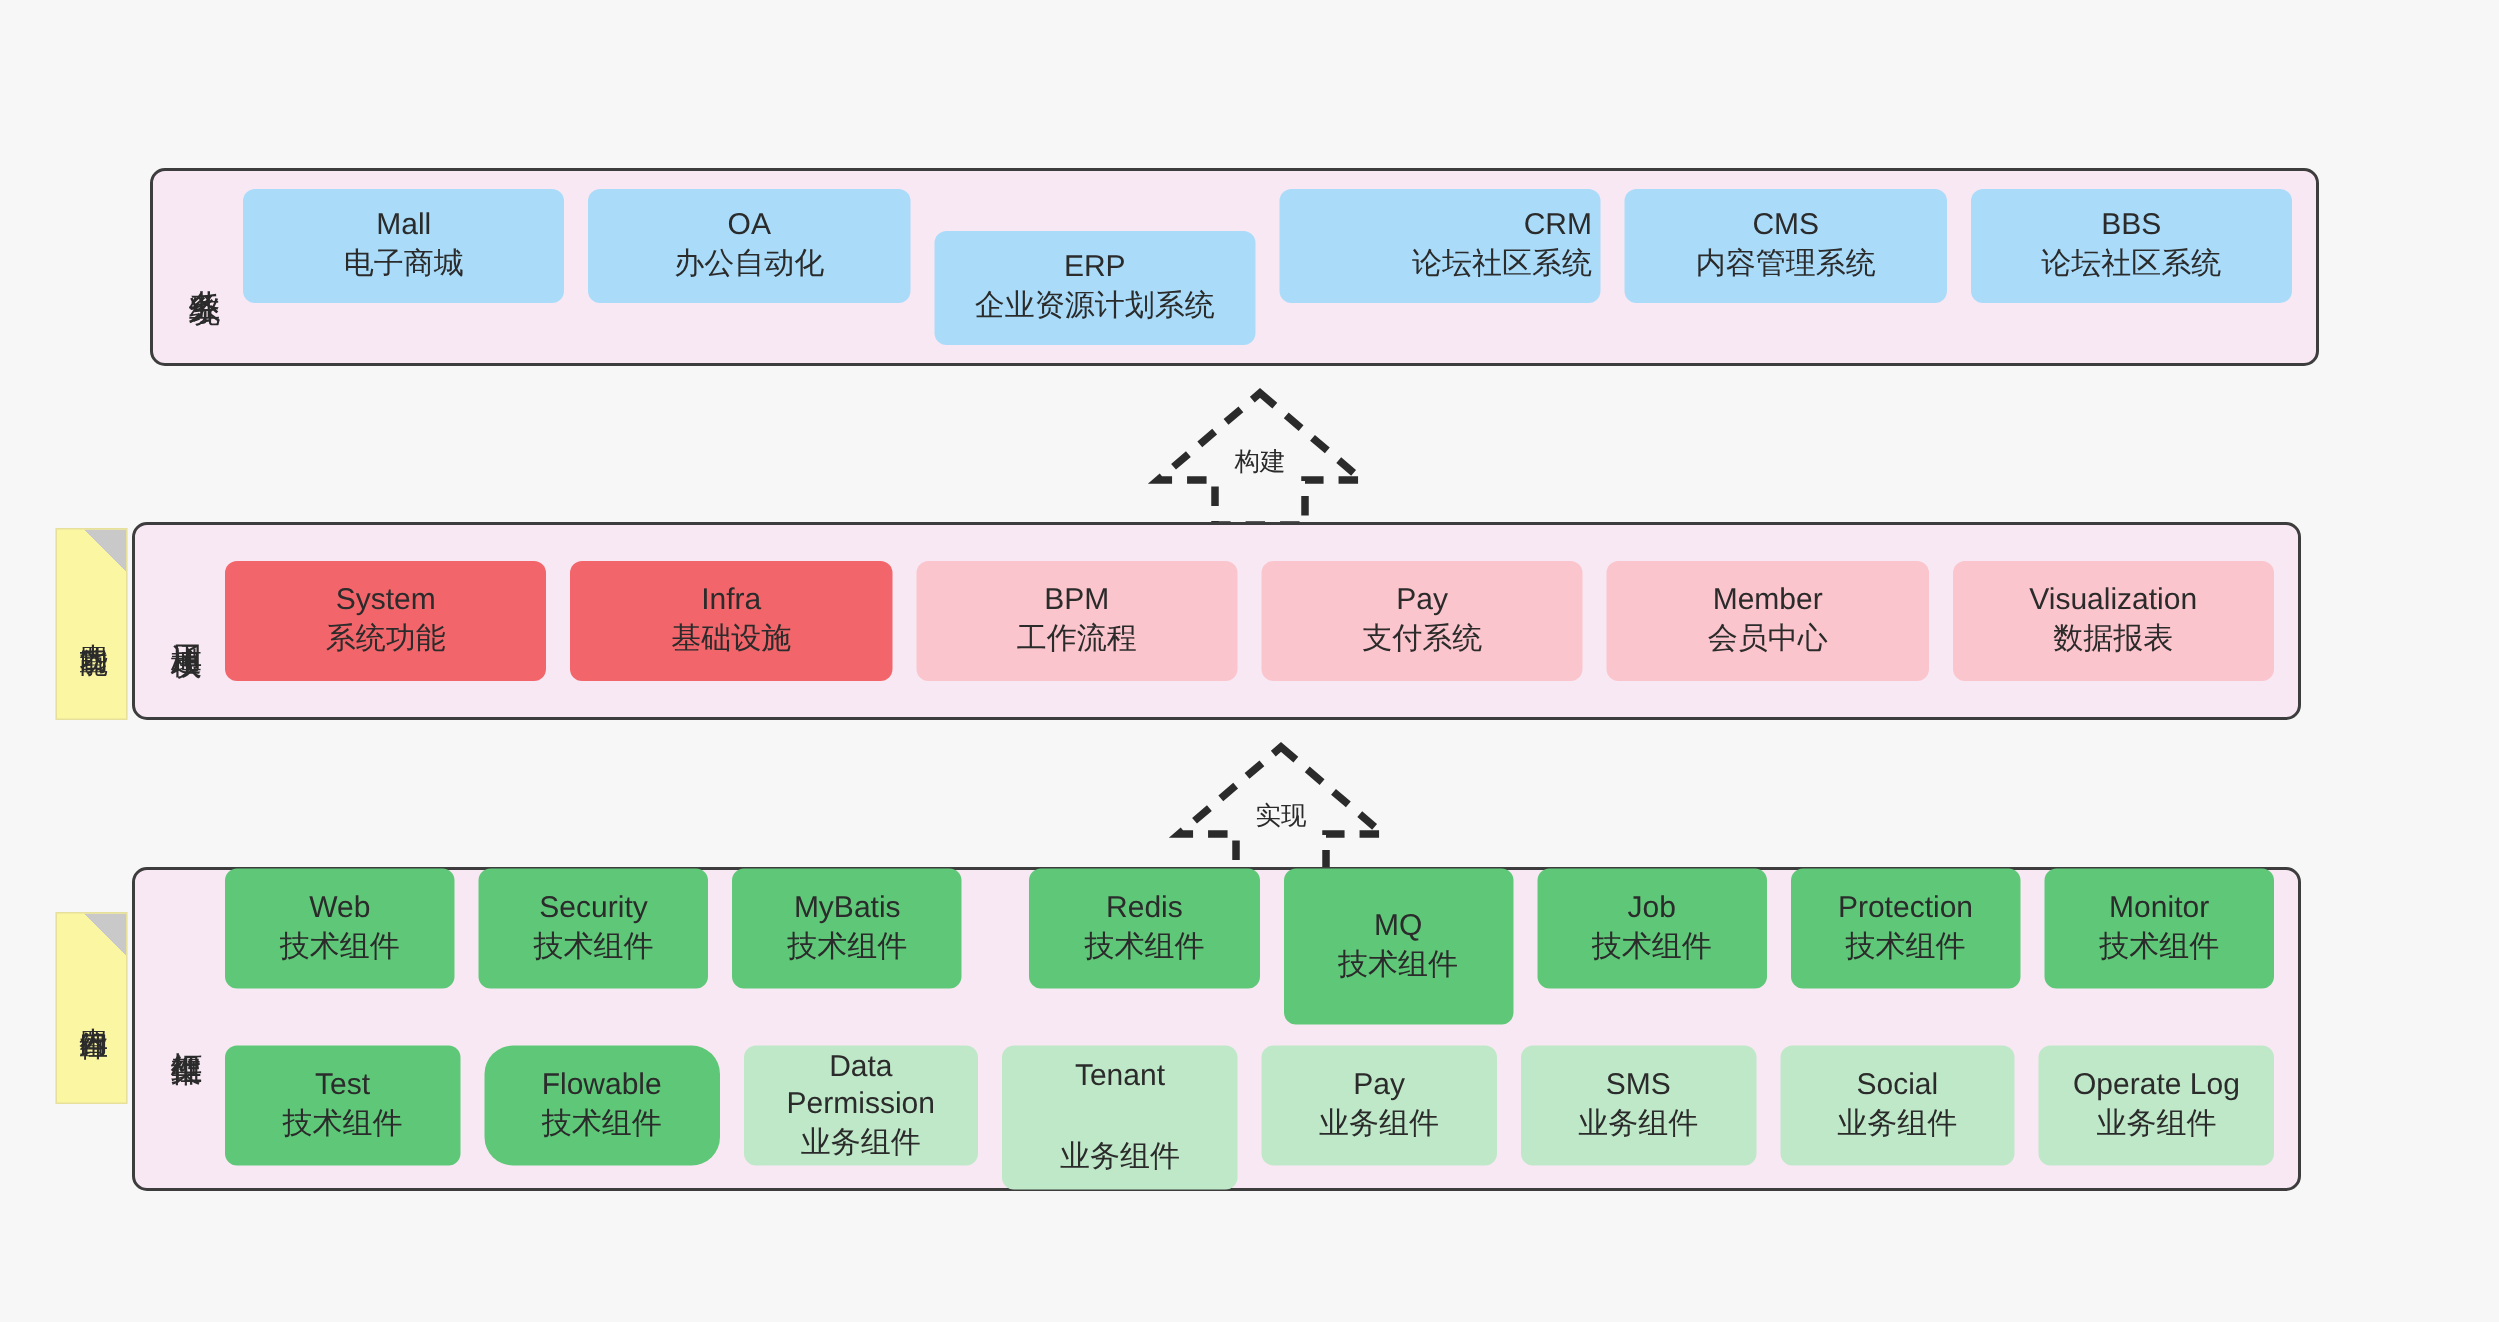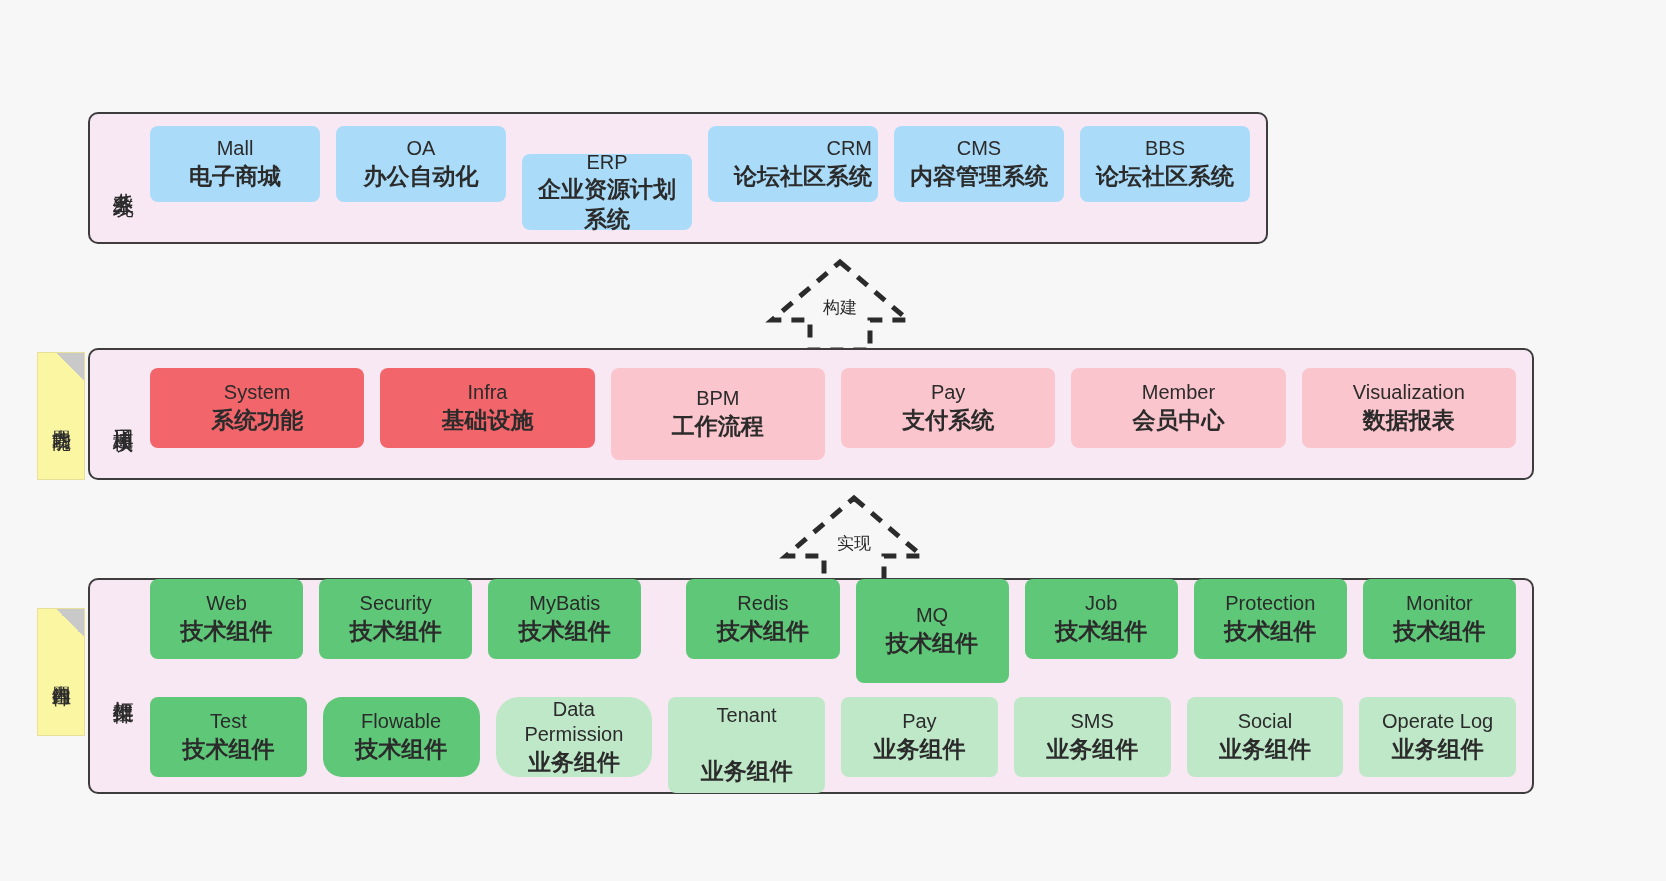--- a/index.html
+++ b/index.html
@@ -60,21 +60,21 @@
     display: flex;
     flex-direction: column;
     align-items: center;
     justify-content: center;
     color: #2b2b2b;
     text-align: center;
     line-height: 1.28;
     padding: 4px 6px;
   }
   .card .en { font-size: 20px; }
-  .card .cn { font-size: 23px; font-weight: bold; }
+  .card .cn { font-size: 20px; }
 
   .c-blue       { background: #aadcfa; }
   .c-red        { background: #f2666b; }
   .c-pink       { background: #fac5cc; }
   .c-green      { background: #5ec878; }
   .c-greenlight { background: #bfe8c8; }
 
   
   .note {
     position: absolute;
@@ -116,21 +116,21 @@
     background: transparent;
     white-space: nowrap;
     padding: 0 2px;
   }
 </style>
 </head>
 <body>
 
 <div class="canvas">
 
-  <div class="layer" id="layer-1" style="left:88px; top:112px; width:1180px; height:132px;">
+  <div class="layer" id="layer-1" style="left:100px; top:112px; width:1446px; height:132px;">
     <div class="layer-title">业务系统</div>
     <div class="layer-body">
       <div class="row">
         <div class="card c-blue" style="height:76px;">
           <span class="en">Mall</span>
           <span class="cn">电子商城</span>
         </div>
         <div class="card c-blue" style="height:76px;">
           <span class="en">OA</span>
           <span class="cn">办公自动化</span>
@@ -171,21 +171,21 @@
     <div class="layer-body">
       <div class="row">
         <div class="card c-red" style="height:80px;">
           <span class="en">System</span>
           <span class="cn">系统功能</span>
         </div>
         <div class="card c-red" style="height:80px;">
           <span class="en">Infra</span>
           <span class="cn">基础设施</span>
         </div>
-        <div class="card c-pink" style="height:92px;">
+        <div class="card c-pink" style="height:80px;">
           <span class="en">BPM</span>
           <span class="cn">工作流程</span>
         </div>
         <div class="card c-pink" style="height:80px;">
           <span class="en">Pay</span>
           <span class="cn">支付系统</span>
         </div>
         <div class="card c-pink" style="height:80px;">
           <span class="en">Member</span>
           <span class="cn">会员中心</span>
@@ -250,21 +250,21 @@
 
       <div class="row">
         <div class="card c-green" style="height:80px;">
           <span class="en">Test</span>
           <span class="cn">技术组件</span>
         </div>
         <div class="card c-green" style="height:80px;border-radius:19px;">
           <span class="en">Flowable</span>
           <span class="cn">技术组件</span>
         </div>
-        <div class="card c-greenlight" style="height:80px;border-radius:23px;">
+        <div class="card c-greenlight" style="height:80px;">
           <span class="en">Data Permission</span>
           <span class="cn">业务组件</span>
         </div>
         <div class="card c-greenlight" style="height:96px;gap:28px;">
           <span class="en">Tenant</span>
           <span class="cn">业务组件</span>
         </div>
         <div class="card c-greenlight" style="height:80px;">
           <span class="en">Pay</span>
           <span class="cn">业务组件</span>

